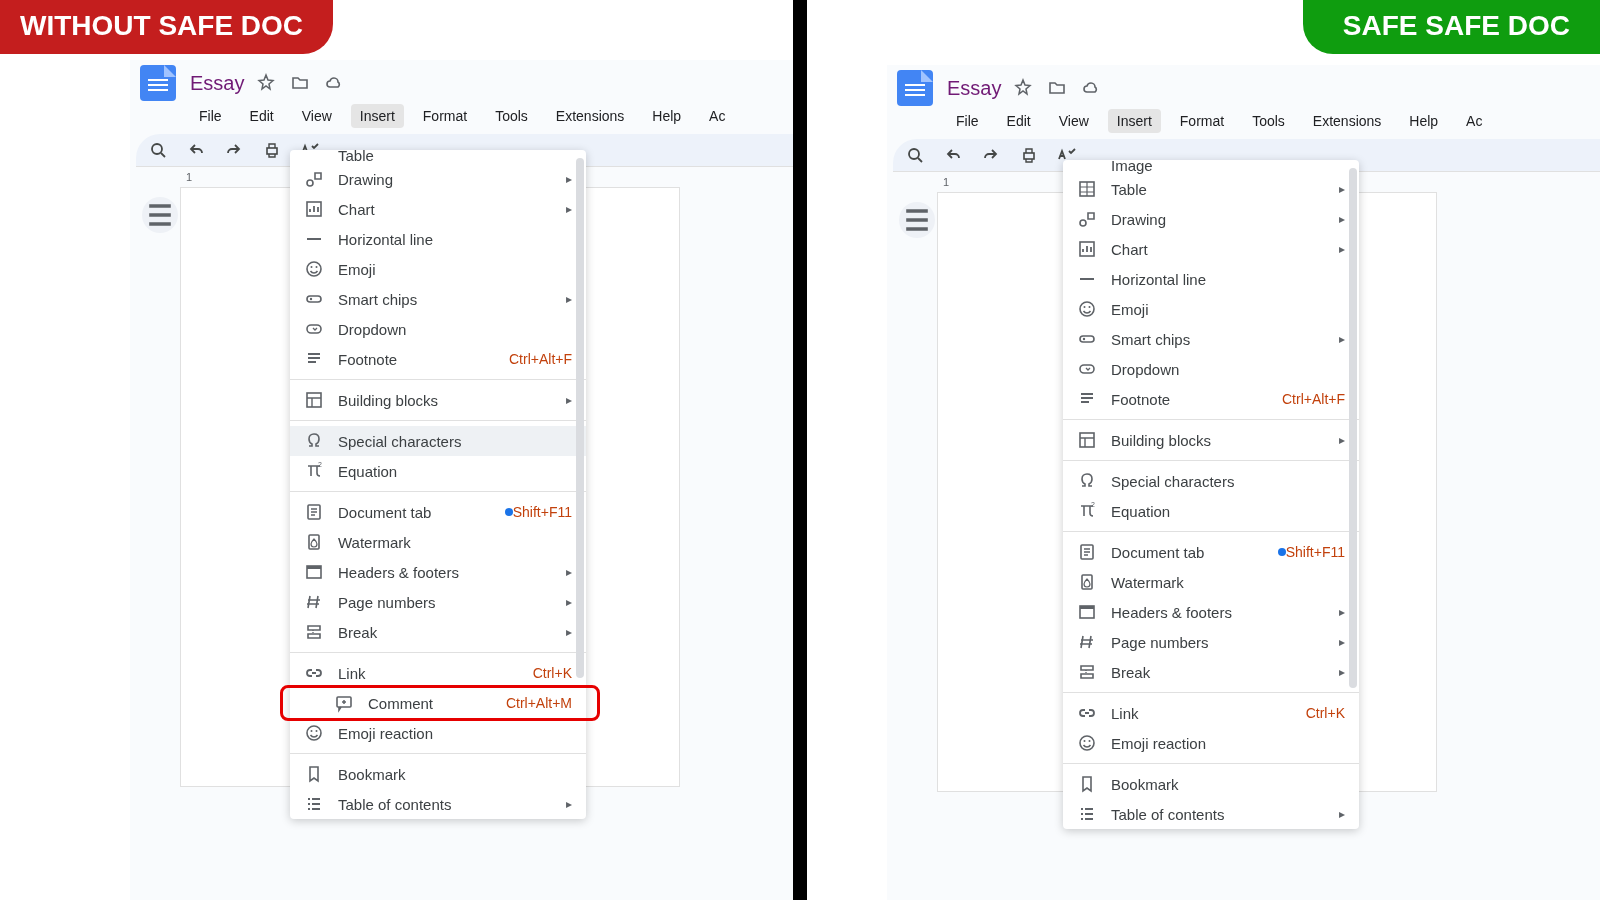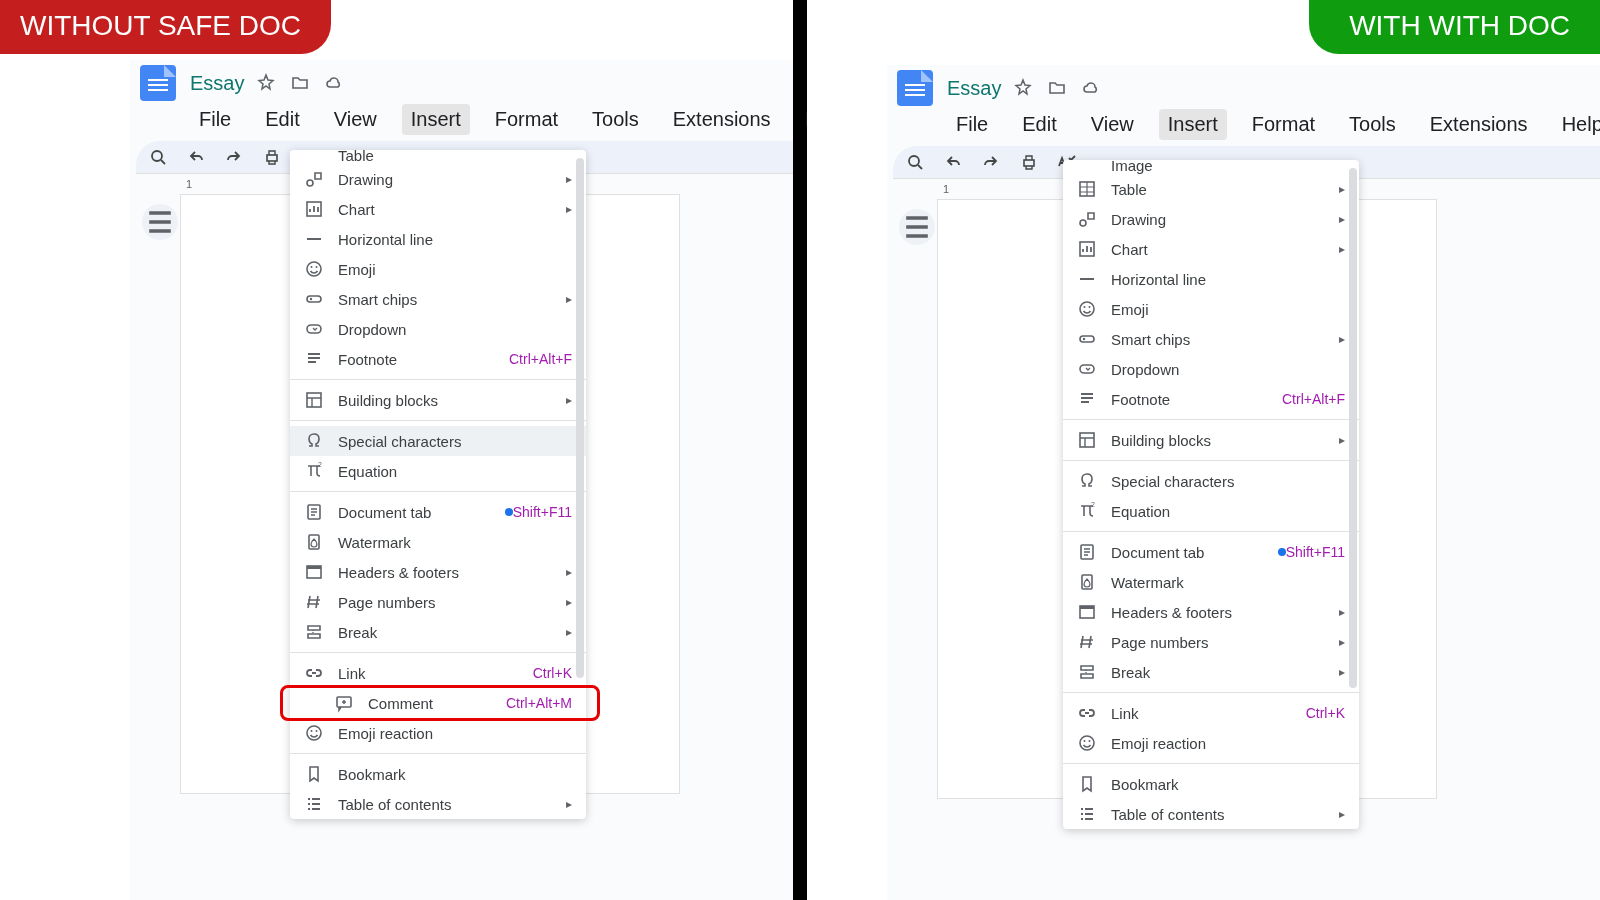--- a/index.html
+++ b/index.html
@@ -1,49 +1,49 @@
 <!DOCTYPE html>
 <html><head>
 <meta charset="utf-8">
 <style>
   * { box-sizing: border-box; margin: 0; padding: 0; }
   body { font-family: "Google Sans", Arial, sans-serif; background: #fff; width: 1600px; height: 900px; overflow: hidden; position: relative; }
   .split { display: flex; width: 100%; height: 100%; }
   .pane { flex: 1; position: relative; background: #fff; }
   .divider { width: 14px; background: #000; }
-  .badge { position: absolute; top: 0; padding: 10px 30px 12px 20px; font-size: 28px; font-weight: 400; color: #fff; z-index: 100; }
+  .badge { position: absolute; top: 0; padding: 10px 30px 12px 20px; font-size: 28px; font-weight: 700; color: #fff; z-index: 100; }
   .badge-left { left: 0; background: #c41e1e; border-radius: 0 0 30px 0; }
   .badge-right { right: 0; background: #0f9d0f; border-radius: 0 0 0 30px; padding-left: 40px; }
   .app-window { position: absolute; background: #f9fbfd; }
   .app-left { left: 130px; top: 60px; right: 0; bottom: 0; }
   .app-right { left: 80px; top: 65px; right: 0; bottom: 0; }
   .docbar { display: flex; align-items: center; padding: 6px 0 0 10px; height: 40px; }
   .doc-logo { width: 36px; height: 36px; background: #4285f4; border-radius: 4px; position: relative; margin-right: 14px; }
   .doc-logo::before { content: ""; position: absolute; right: 0; top: 0; width: 12px; height: 12px; background: #a0c3ff; clip-path: polygon(0 0, 100% 100%, 0 100%); }
   .doc-logo .lines { position: absolute; left: 8px; right: 8px; top: 14px; }
   .doc-logo .lines span { display: block; height: 2px; background: #fff; margin-bottom: 3px; }
-  .doc-title { font-size: 20px; color: #0f766e; margin-right: 12px; }
+  .doc-title { font-size: 20px; color: #701a75; margin-right: 12px; }
   .docbar .ic { width: 20px; height: 20px; margin-right: 14px; color: #5f6368; display: flex; align-items: center; justify-content: center; }
-  .menubar { display: flex; padding: 4px 0 6px 60px; gap: 16px; font-size: 20px; color: #202124; }
+  .menubar { display: flex; padding: 4px 0 6px 60px; gap: 10px; font-size: 14px; color: #202124; }
   .menubar .mi { padding: 4px 9px; border-radius: 4px; }
   .menubar .mi.active { background: #e5e5e5; }
   .toolbar { display: flex; align-items: center; padding: 6px 12px; gap: 18px; border-bottom: 1px solid #e0e0e0; background: #edf2fa; border-radius: 24px 0 0 0; margin: 0 0 0 6px; }
   .toolbar .ic { width: 20px; height: 20px; color: #444746; }
   .doc-area { position: relative; background: #f9fbfd; height: 600px; padding-top: 10px; }
   .ruler-num { position: absolute; left: 56px; top: 4px; font-size: 11px; color: #5f6368; }
   .page { position: absolute; left: 50px; top: 20px; width: 500px; height: 600px; background: #fff; border: 1px solid #e0e0e0; }
   .outline-btn { position: absolute; left: 12px; top: 30px; width: 36px; height: 36px; border-radius: 50%; background: #eef1f6; display: flex; align-items: center; justify-content: center; color: #5f6368; }
   .dropdown { position: absolute; background: #fff; border-radius: 4px; box-shadow: 0 2px 10px rgba(0,0,0,0.2); width: 296px; font-size: 15px; color: #3c4043; overflow: visible; }
   .dd-left { left: 160px; top: 90px; }
   .dd-right { left: 176px; top: 95px; }
   .dd-item { display: flex; align-items: center; height: 30px; padding: 0 14px; position: relative; }
   .dd-item .ic { width: 20px; display: flex; justify-content: center; margin-right: 14px; color: #5f6368; }
   .dd-item .lbl { flex: 1; }
   .dd-item .arrow { color: #5f6368; font-size: 12px; }
-  .dd-item .shortcut { color: #a21caf; font-size: 14px; }
+  .dd-item .shortcut { color: #c2410c; font-size: 14px; }
   .dd-item .dot { width: 8px; height: 8px; border-radius: 50%; background: #1a73e8; margin-left: 10px; }
   .dd-sep { height: 1px; background: #e0e0e0; margin: 5px 0; }
   .dd-item.hover { background: #eef1f4; }
   .dd-item.truncated { height: 14px; overflow: hidden; align-items: flex-end; padding-bottom: 0; }
   .redbox { position: absolute; border: 3px solid #e60000; border-radius: 8px; pointer-events: none; }
   .scrollbar { position: absolute; right: 2px; top: 8px; width: 8px; height: 520px; background: #dadce0; border-radius: 4px; }
   svg { width: 100%; height: 100%; }
 </style>
 </head>
 <body>
@@ -411,21 +411,21 @@
             <span class="arrow">▸</span>
           </div>
         <div class="scrollbar"></div>
       </div>
     </div>
   </div>
 
   <div class="divider"></div>
 
   <div class="pane">
-    <div class="badge badge-right">WITH WITH DOC</div>
+    <div class="badge badge-right">SAFE SAFE DOC</div>
     <div class="app-window app-right">
       <div class="docbar">
         <div class="doc-logo">
             <div class="lines">
               <span></span>
               <span></span>
               <span></span>
             </div>
           </div>
         <div class="doc-title">Essay</div>

